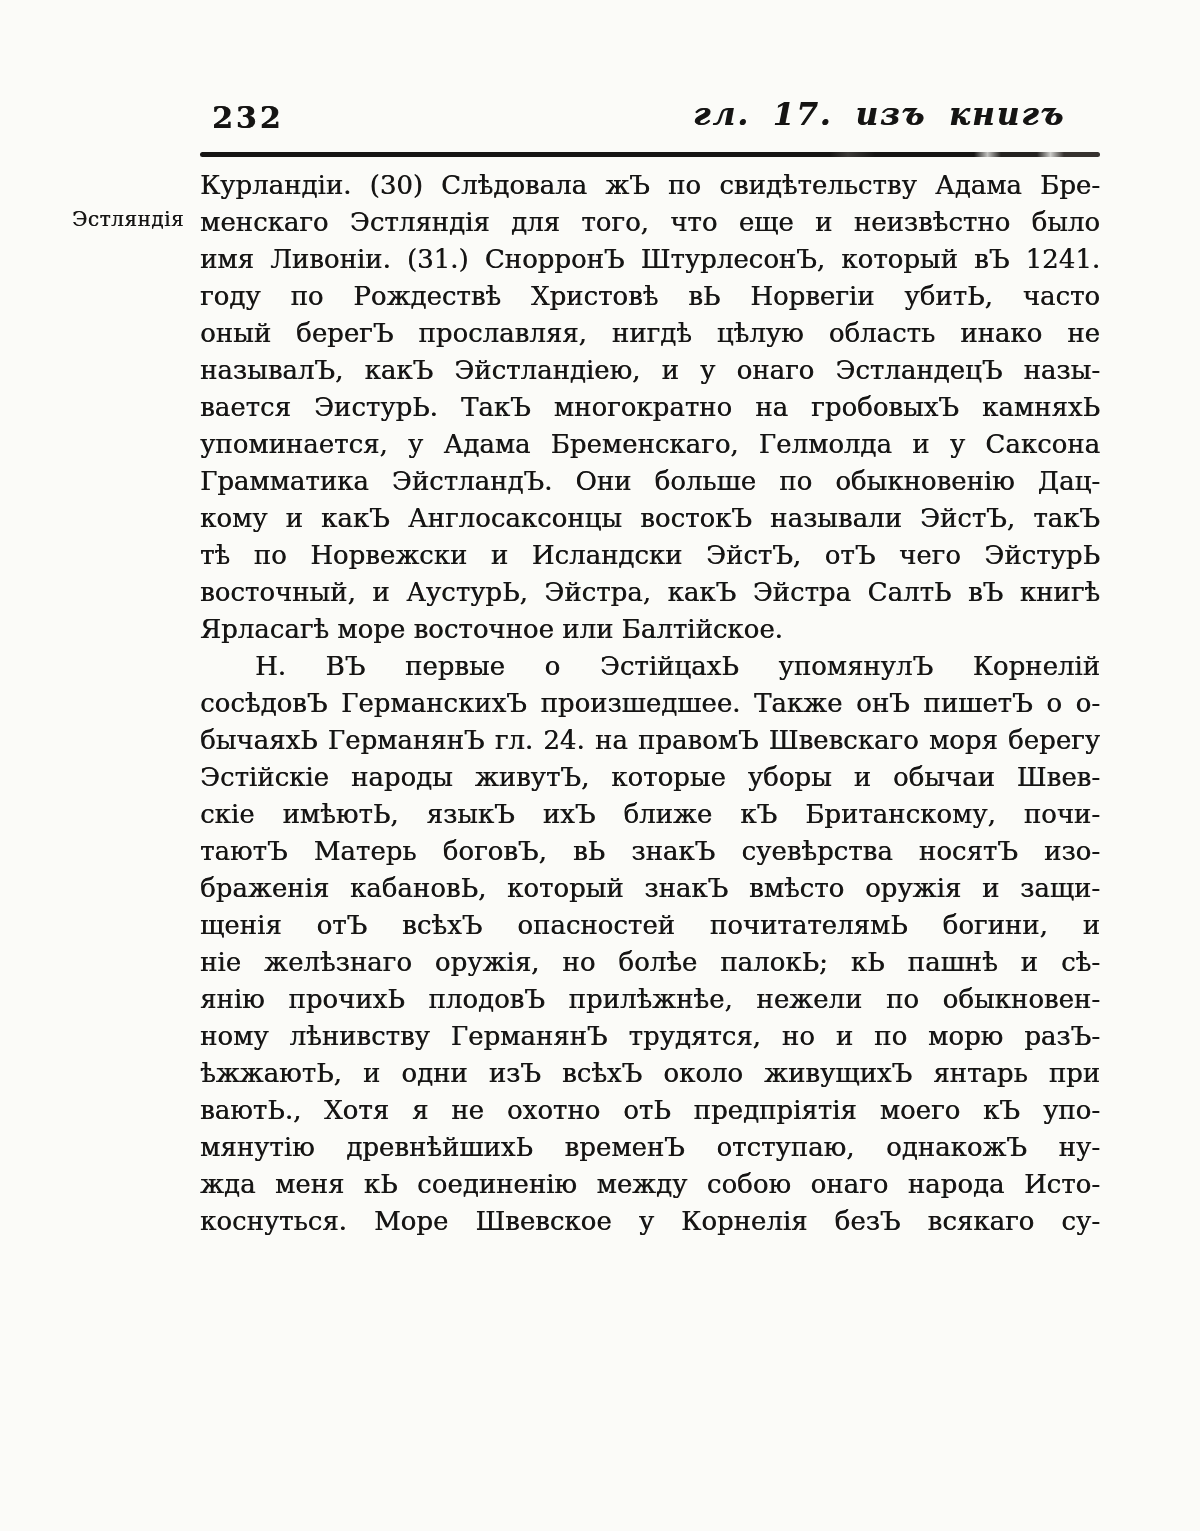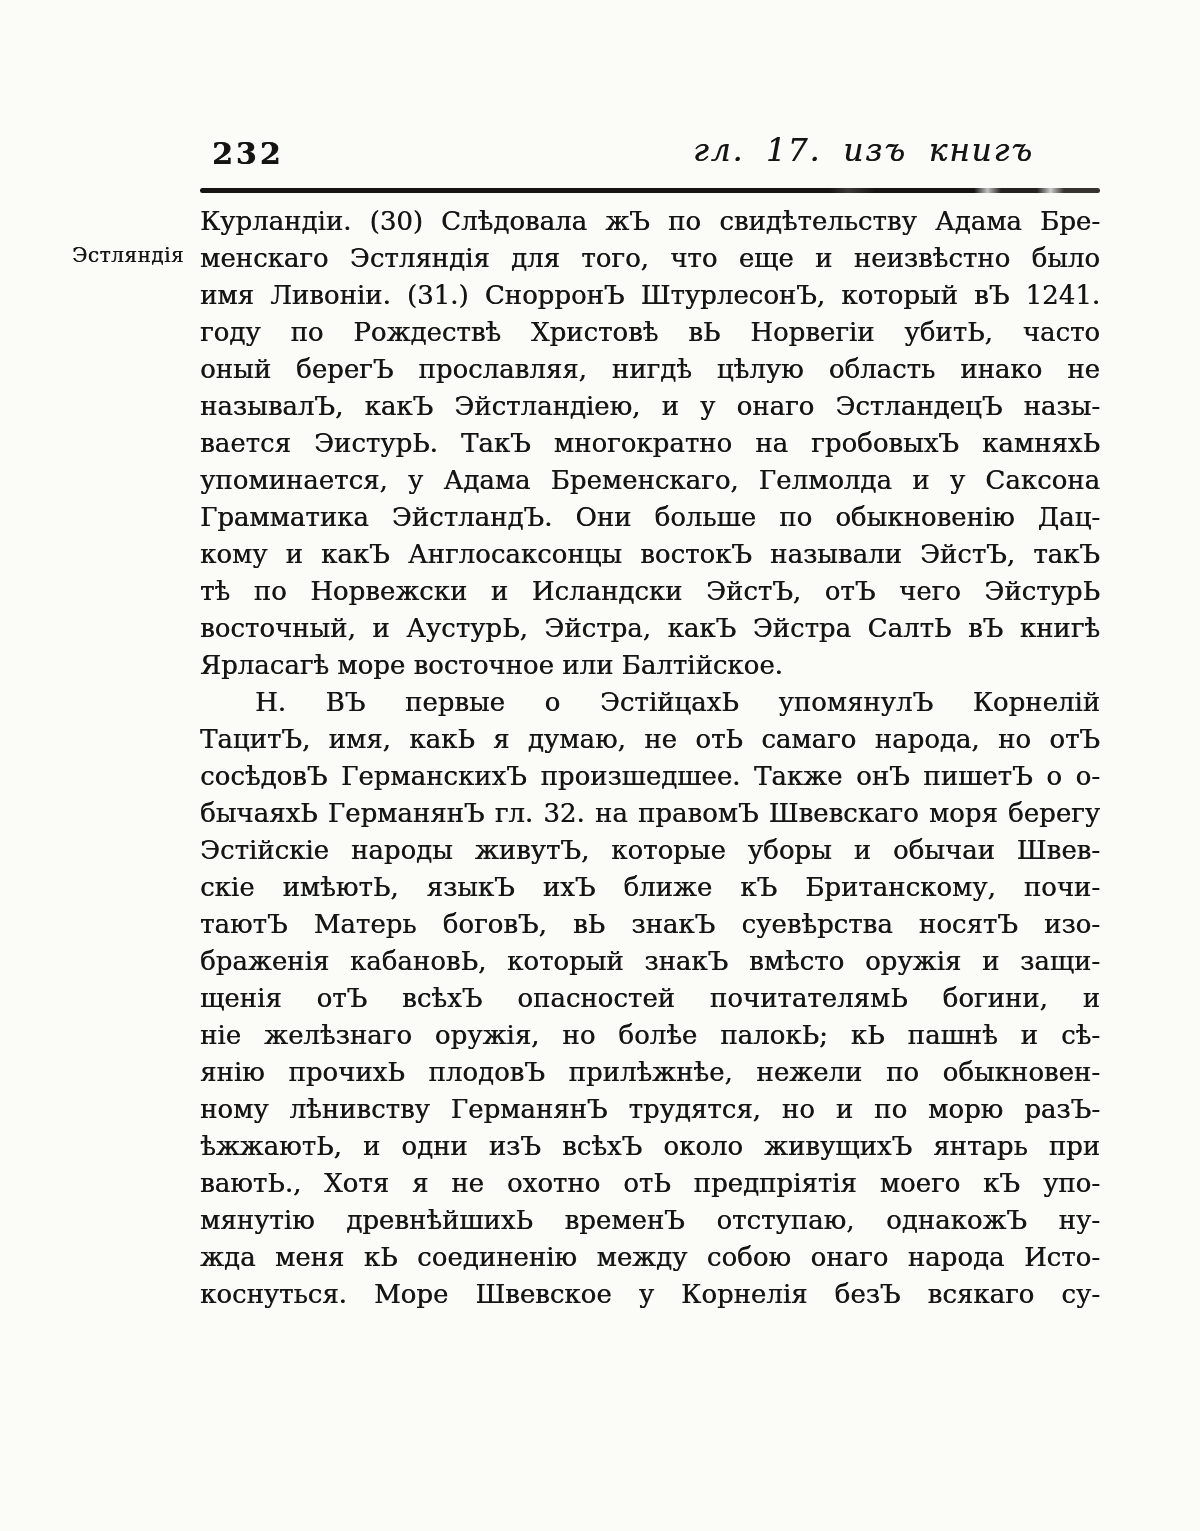--- a/index.html
+++ b/index.html
@@ -4,38 +4,37 @@
 <style>
   html, body { margin: 0; padding: 0; background: #fbfbf8; }
   .page {
     position: relative;
     width: 1200px;
     height: 1281px;
     background: #fbfbf8;
     font-family: "DejaVu Serif", serif;
     color: #151413;
     overflow: hidden;
-    margin-top: 36px;
   }
   .page-number {
     position: absolute;
     left: 212px;
     top: 100px;
     font-size: 30px;
     font-weight: bold;
     letter-spacing: 3px;
     text-shadow: 0.5px 0 0.4px rgba(15,15,15,0.85);
   }
   .running-title {
     position: absolute;
     left: 693px;
     top: 96px;
     font-size: 31px;
     font-style: italic;
-    font-weight: normal;
+    font-weight: bold;
     letter-spacing: 2px;
     word-spacing: 10px;
     text-shadow: 0.5px 0 0.4px rgba(15,15,15,0.8);
   }
   .header-rule {
     position: absolute;
     left: 200px;
     top: 152px;
     width: 900px;
     height: 5px;
@@ -100,23 +99,22 @@
       <div class="line justify">оный берегЪ прославляя, нигдѣ цѣлую область инако не</div>
       <div class="line justify">называлЪ, какЪ Эйстландіею, и у онаго ЭстландецЪ назы-</div>
       <div class="line justify">вается ЭистурЬ.  ТакЪ многократно на гробовыхЪ камняхЬ</div>
       <div class="line justify">упоминается, у Адама Бременскаго, Гелмолда и у Саксона</div>
       <div class="line justify">Грамматика ЭйстландЪ.  Они больше по обыкновенію Дац-</div>
       <div class="line justify">кому и какЪ Англосаксонцы востокЪ называли ЭйстЪ, такЪ</div>
       <div class="line justify">тѣ по Норвежски и Исландски ЭйстЪ, отЪ чего ЭйстурЬ</div>
       <div class="line justify">восточный, и АустурЬ, Эйстра, какЪ Эйстра СалтЬ вЪ книгѣ</div>
       <div class="line">Ярласагѣ море восточное или Балтійское.</div>
       <div class="line justify indent">Н.  ВЪ первые о ЭстійцахЬ упомянулЪ Корнелій</div>
-      <div class="line justify">ТацитЪ, имя, какЬ я думаю, не отЬ самаго народа, но отЪ</div>
       <div class="line justify">сосѣдовЪ ГерманскихЪ произшедшее. Также онЪ пишетЪ о о-</div>
-      <div class="line justify">бычаяхЬ ГерманянЪ гл. 32. на правомЪ Швевскаго моря берегу</div>
+      <div class="line justify">бычаяхЬ ГерманянЪ гл. 24. на правомЪ Швевскаго моря берегу</div>
       <div class="line justify">Эстійскіе народы живутЪ, которые уборы и обычаи Швев-</div>
       <div class="line justify">скіе имѣютЬ, языкЪ ихЪ ближе кЪ Британскому, почи-</div>
       <div class="line justify">таютЪ Матерь боговЪ, вЬ знакЪ суевѣрства носятЪ изо-</div>
       <div class="line justify">браженія кабановЬ, который знакЪ вмѣсто оружія и защи-</div>
       <div class="line justify">щенія отЪ всѣхЪ опасностей почитателямЬ богини, и</div>
       <div class="line justify">ніе желѣзнаго оружія, но болѣе палокЬ; кЬ пашнѣ и сѣ-</div>
       <div class="line justify">янію прочихЬ плодовЪ прилѣжнѣе, нежели по обыкновен-</div>
       <div class="line justify">ному лѣнивству ГерманянЪ трудятся, но и по морю разЪ-</div>
       <div class="line justify">ѣжжаютЬ, и одни изЪ всѣхЪ около живущихЪ янтарь при</div>
       <div class="line justify">ваютЬ., Хотя я не охотно отЬ предпріятія моего кЪ упо-</div>

